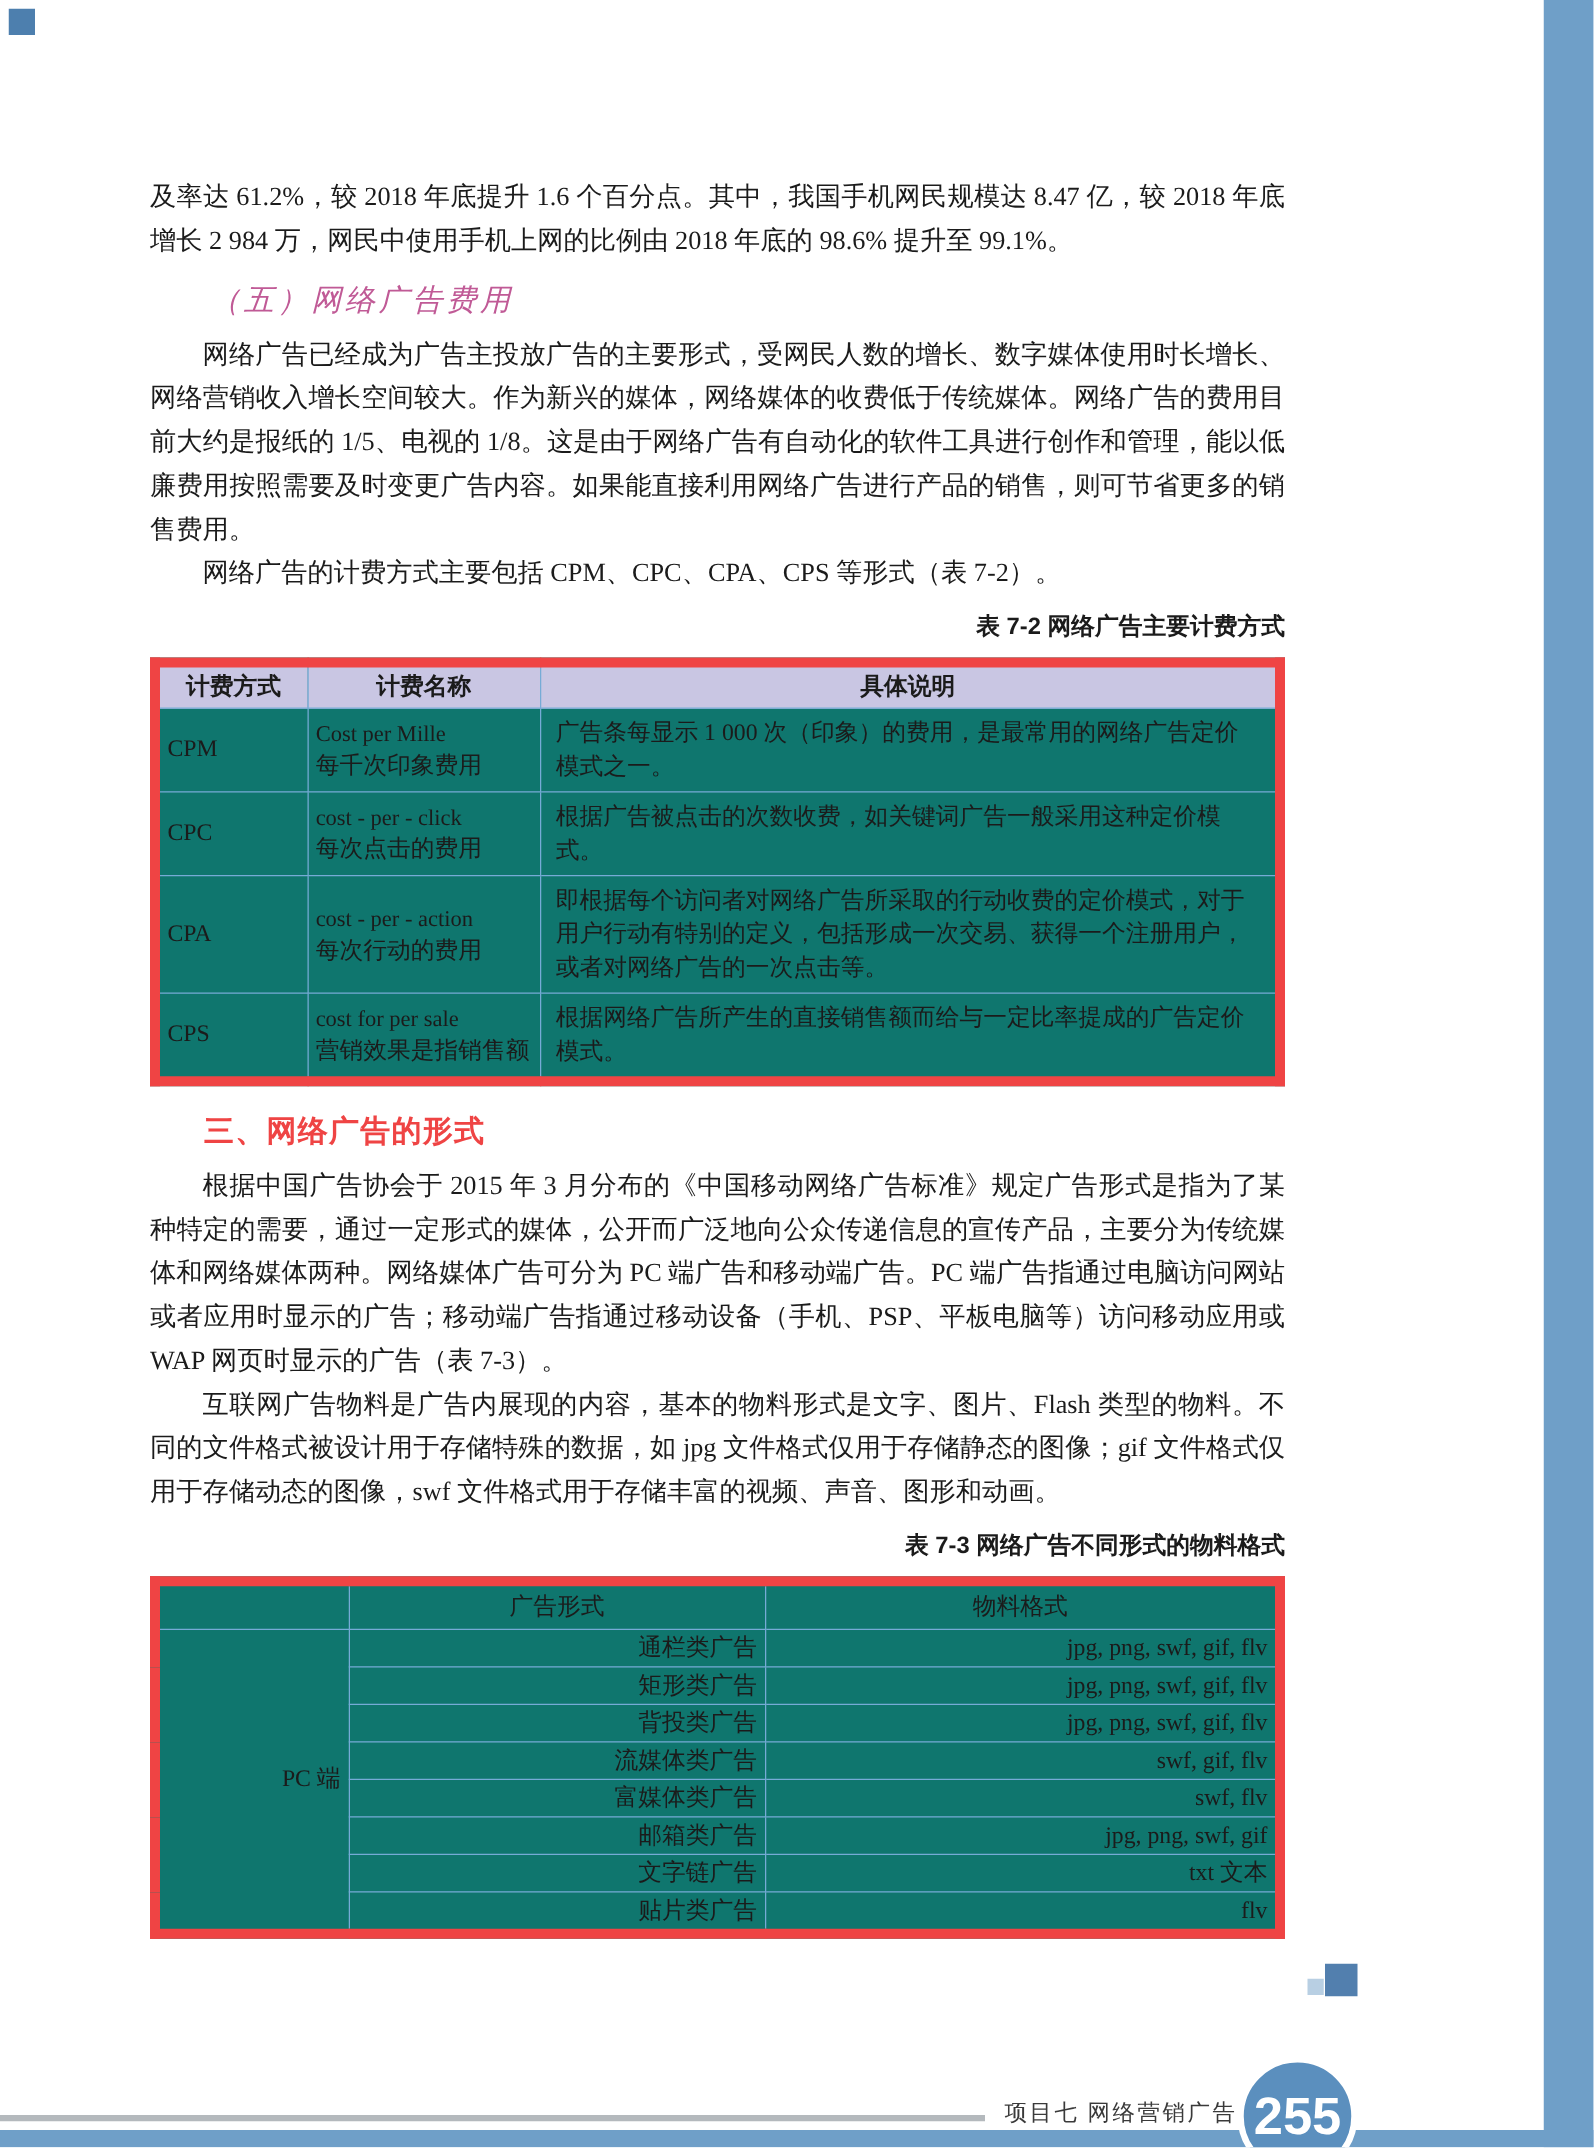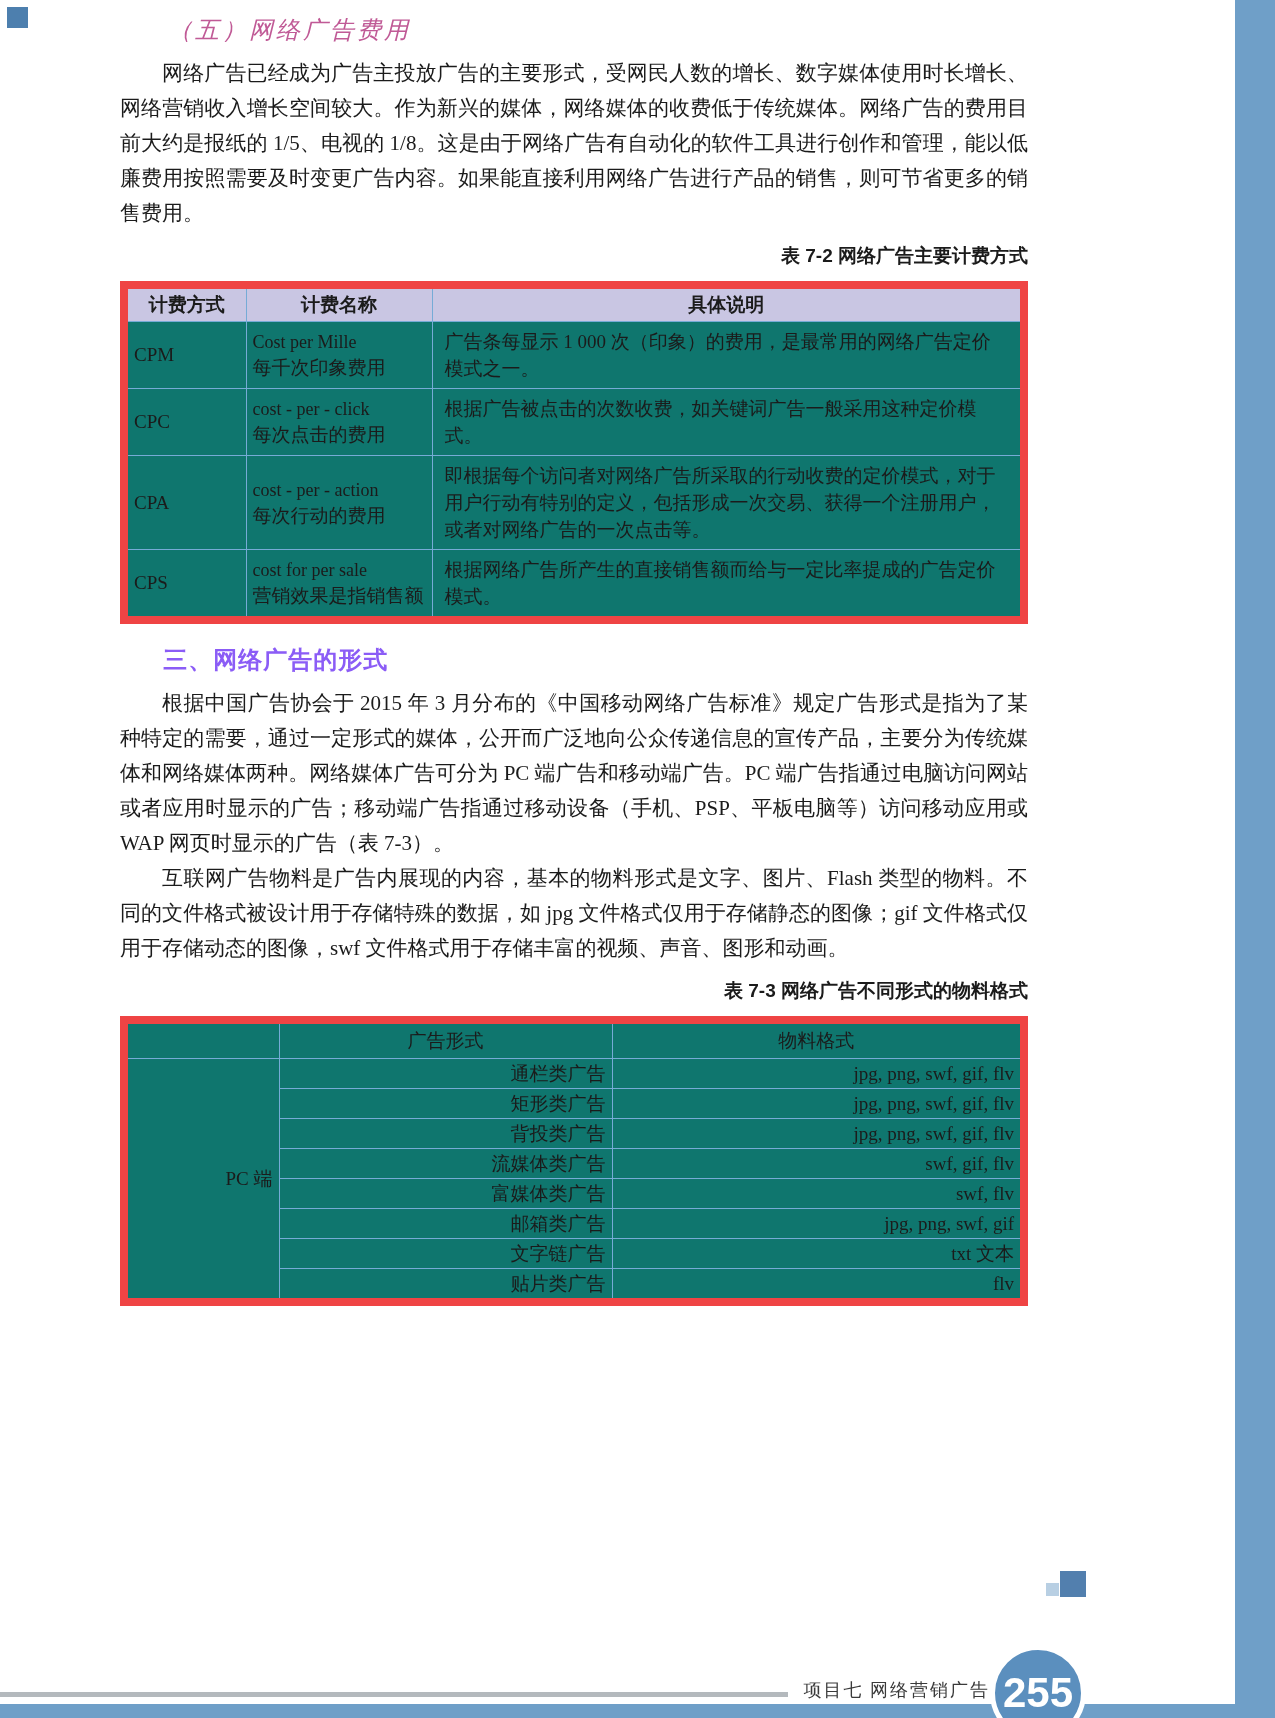--- a/index.html
+++ b/index.html
@@ -20,21 +20,21 @@
                  z-index:5; }
   .page-circle span { color:#ffffff; font-size:42px; font-weight:bold; font-family:"Liberation Sans","DejaVu Sans",sans-serif; }
 
   
   .content { position:absolute; left:120px; top:0; width:908px; }
   .para { font-size:21px; line-height:35px; text-align:justify; }
   .first-para { margin-top:140px; }
   .indent { text-indent:2em; }
   .heading-pink { color:#c05a96; font-size:24px; font-weight:normal; font-style:italic;
                   letter-spacing:3px; margin:14px 0 10px 0; padding-left:2em; }
-  .heading-green { color:#8b5cf6; font-size:24px; font-weight:bold;
+  .heading-green { color:#ef4444; font-size:24px; font-weight:bold;
                    font-family:"Liberation Sans","DejaVu Sans",sans-serif;
                    margin:20px 0 10px 0; padding-left:1.8em; letter-spacing:1px; }
   .caption { text-align:right; font-weight:bold; font-size:19px;
              font-family:"Liberation Sans","DejaVu Sans",sans-serif; margin:12px 0 6px 0; }
 
   table.tbl { width:100%; border-collapse:collapse; border:8px solid #ef4444; background:#0f766e;margin-top:12px; }
   table.tbl th, table.tbl td { border:1px solid #76abd6; font-size:19px; vertical-align:middle; }
   table.tbl th { background:#c9c6e3; font-weight:bold; padding:5px 4px; line-height:22px; text-align:center; }
   table.tbl td { padding:5px 6px; }
   .cell-center { text-align:left; }
@@ -53,24 +53,26 @@
 
   <div class="corner-square"></div>
   <div class="right-bar"></div>
   <div class="bottom-bar"></div>
   <div class="footer-line"></div>
   <div class="deco-sq-small"></div>
   <div class="deco-sq-big"></div>
 
   <div class="content">
 
+    <p class="para first-para">及率达 61.2%，较 2018 年底提升 1.6 个百分点。其中，我国手机网民规模达 8.47 亿，较 2018 年底增长 2 984 万，网民中使用手机上网的比例由 2018 年底的 98.6% 提升至 99.1%。</p>
 
     <h3 class="heading-pink">（五）网络广告费用</h3>
 
     <p class="para indent">网络广告已经成为广告主投放广告的主要形式，受网民人数的增长、数字媒体使用时长增长、网络营销收入增长空间较大。作为新兴的媒体，网络媒体的收费低于传统媒体。网络广告的费用目前大约是报纸的 1/5、电视的 1/8。这是由于网络广告有自动化的软件工具进行创作和管理，能以低廉费用按照需要及时变更广告内容。如果能直接利用网络广告进行产品的销售，则可节省更多的销售费用。</p>
+    <p class="para indent">网络广告的计费方式主要包括 CPM、CPC、CPA、CPS 等形式（表 7-2）。</p>
 
     <div class="caption">表 7-2 网络广告主要计费方式</div>
 
     <table class="tbl">
       <colgroup>
           <col style="width:122px">
           <col style="width:186px">
           <col>
         </colgroup>
       <thead>

